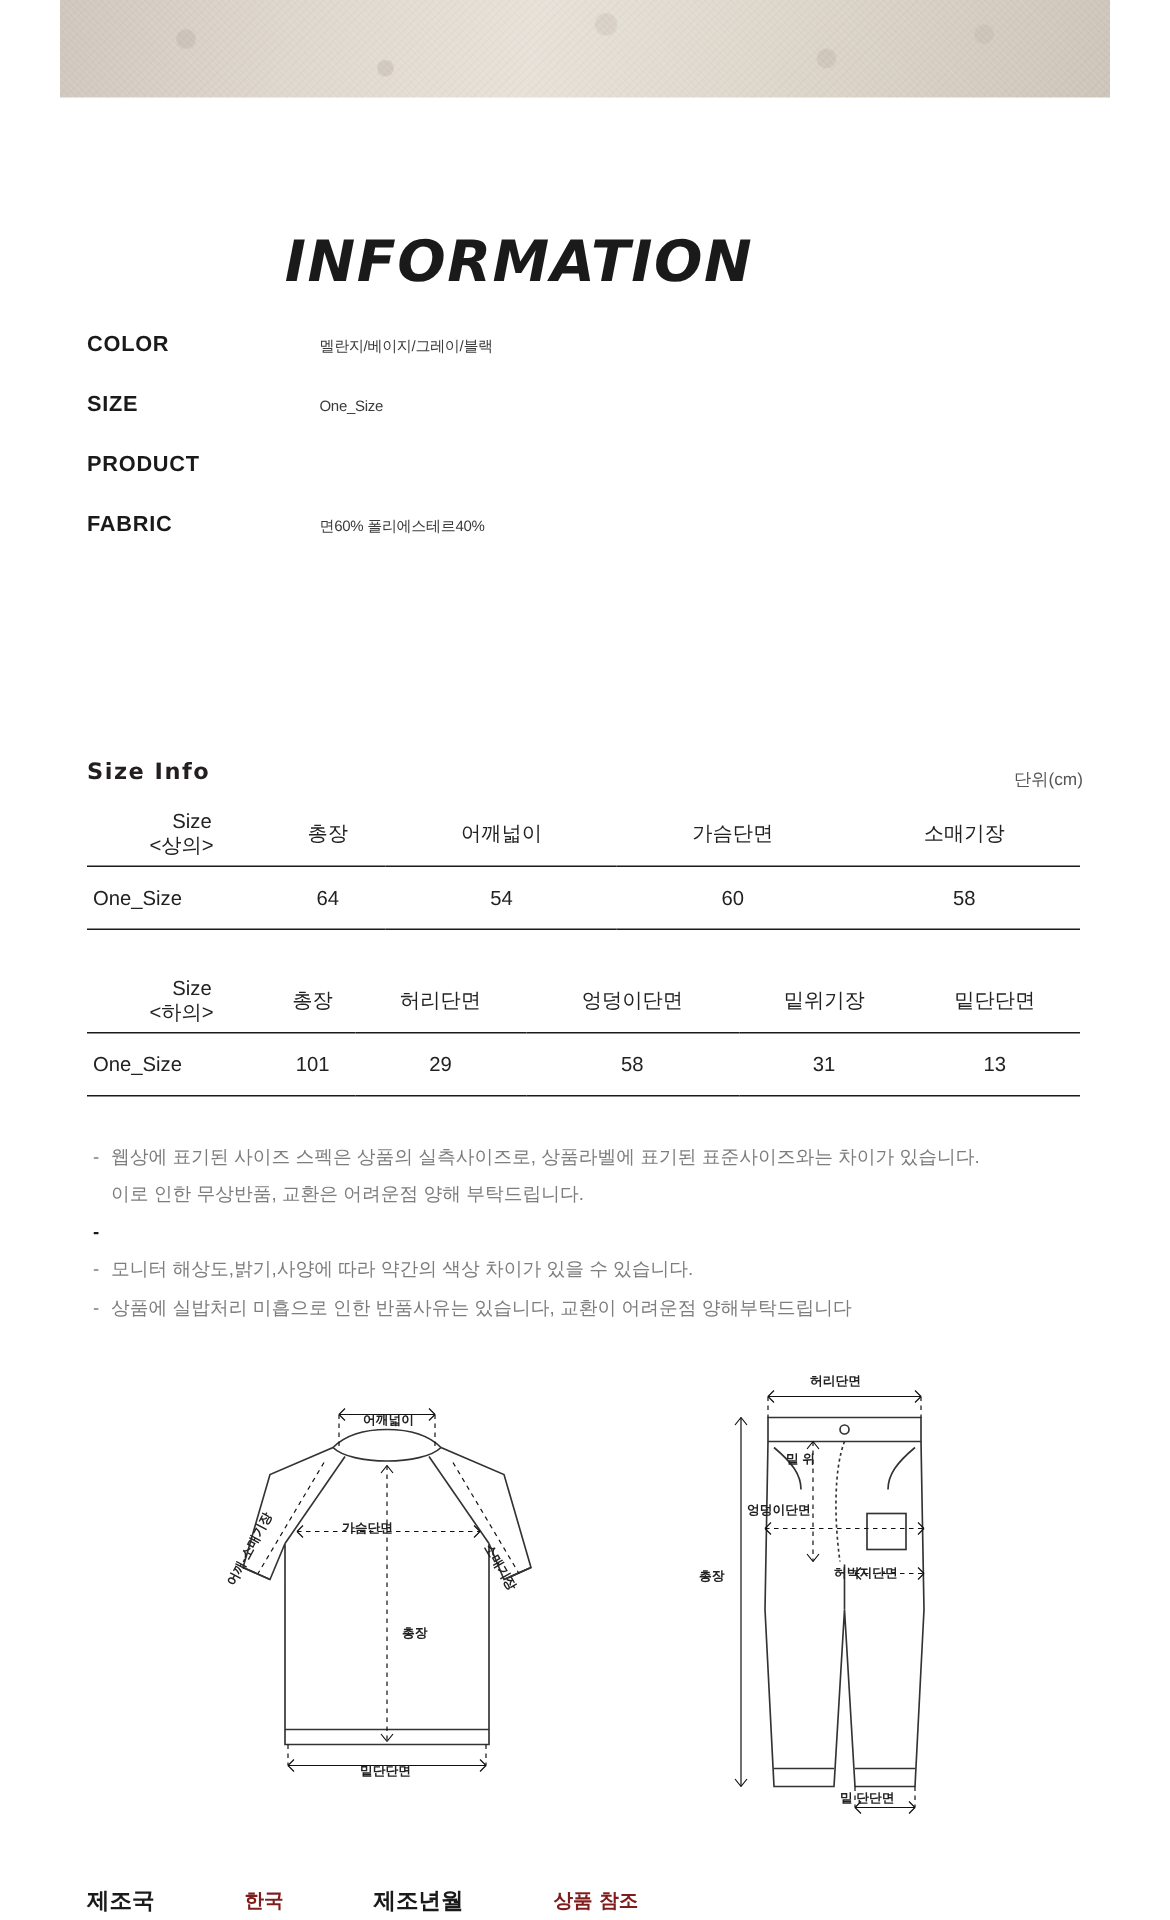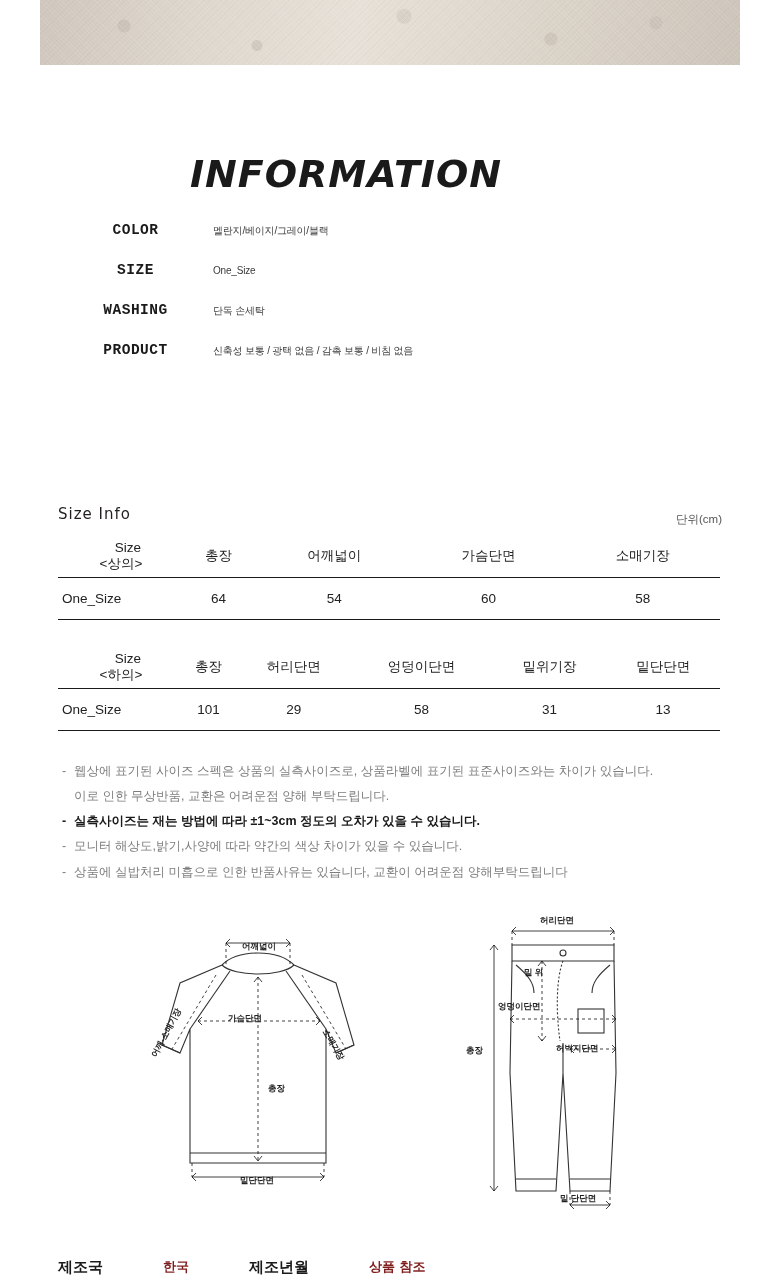--- a/index.html
+++ b/index.html
@@ -70,36 +70,35 @@
     display: flex;
     align-items: baseline;
     height: 40px;
   }
   .spec-key {
     width: 155px;
     font-size: 14.5px;
     font-weight: bold;
     letter-spacing: .5px;
     color: #1a1a1a;
-    font-family: Liberation Mono, monospace;
-    text-align: center;
+    font-family: Liberation Sans, sans-serif;
   }
   .spec-val {
     font-size: 10px;
     color: #3a3a3a;
     letter-spacing: -0.2px;
   }
 
   
   .size-info-head {
     position: absolute;
     left: 58px;
     top: 505px;
     font-size: 15px;
-    font-weight: normal;
+    font-weight: bold;
     letter-spacing: 1px;
     font-family: "DejaVu Sans", sans-serif;
   }
   .unit-note {
     position: absolute;
     right: 58px;
     top: 512px;
     font-size: 11.5px;
     color: #555;
   }
@@ -209,26 +208,25 @@
   <div class="spec-list">
     <div class="spec-row">
       <div class="spec-key">COLOR</div>
       <div class="spec-val">멜란지/베이지/그레이/블랙</div>
     </div>
     <div class="spec-row">
       <div class="spec-key">SIZE</div>
       <div class="spec-val">One_Size</div>
     </div>
     <div class="spec-row">
-      <div class="spec-key">WASHING</div>
-      <div class="spec-val">단독 손세탁</div>
+      <div class="spec-key">PRODUCT</div>
     </div>
     <div class="spec-row">
-      <div class="spec-key">PRODUCT</div>
-      <div class="spec-val">신축성 보통 / 광택 없음 / 감촉 보통 / 비침 없음</div>
+      <div class="spec-key">FABRIC</div>
+      <div class="spec-val">면60% 폴리에스테르40%</div>
     </div>
   </div>
 
   <div class="size-info-head">Size  Info</div>
   <div class="unit-note">단위(cm)</div>
 
   <table class="size-table top">
     <thead>
       <tr>
         <th class="corner-cell col-first">
@@ -281,21 +279,20 @@
   <div class="notes">
     <div class="note">
       <span class="dash">-</span>
       <span>웹상에 표기된  사이즈 스펙은 상품의 실측사이즈로, 상품라벨에 표기된 표준사이즈와는 차이가 있습니다.</span>
     </div>
     <div class="note sub">
       <span>이로 인한 무상반품, 교환은 어려운점 양해 부탁드립니다.</span>
     </div>
     <div class="note strong">
       <span class="dash">-</span>
-      <span>실측사이즈는 재는 방법에 따라 ±1~3cm 정도의 오차가 있을 수 있습니다.</span>
     </div>
     <div class="note">
       <span class="dash">-</span>
       <span>모니터 해상도,밝기,사양에 따라 약간의 색상 차이가 있을 수 있습니다.</span>
     </div>
     <div class="note">
       <span class="dash">-</span>
       <span>상품에 실밥처리 미흡으로 인한 반품사유는 있습니다, 교환이 어려운점 양해부탁드립니다</span>
     </div>
   </div>

